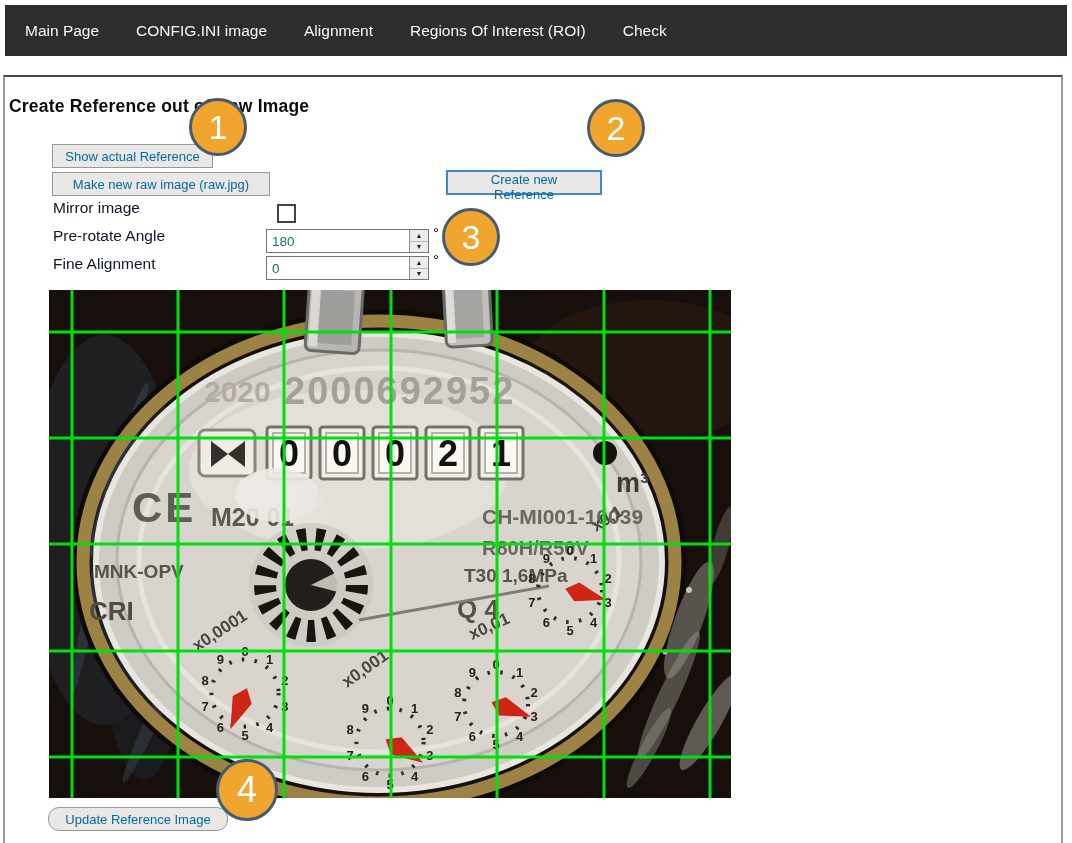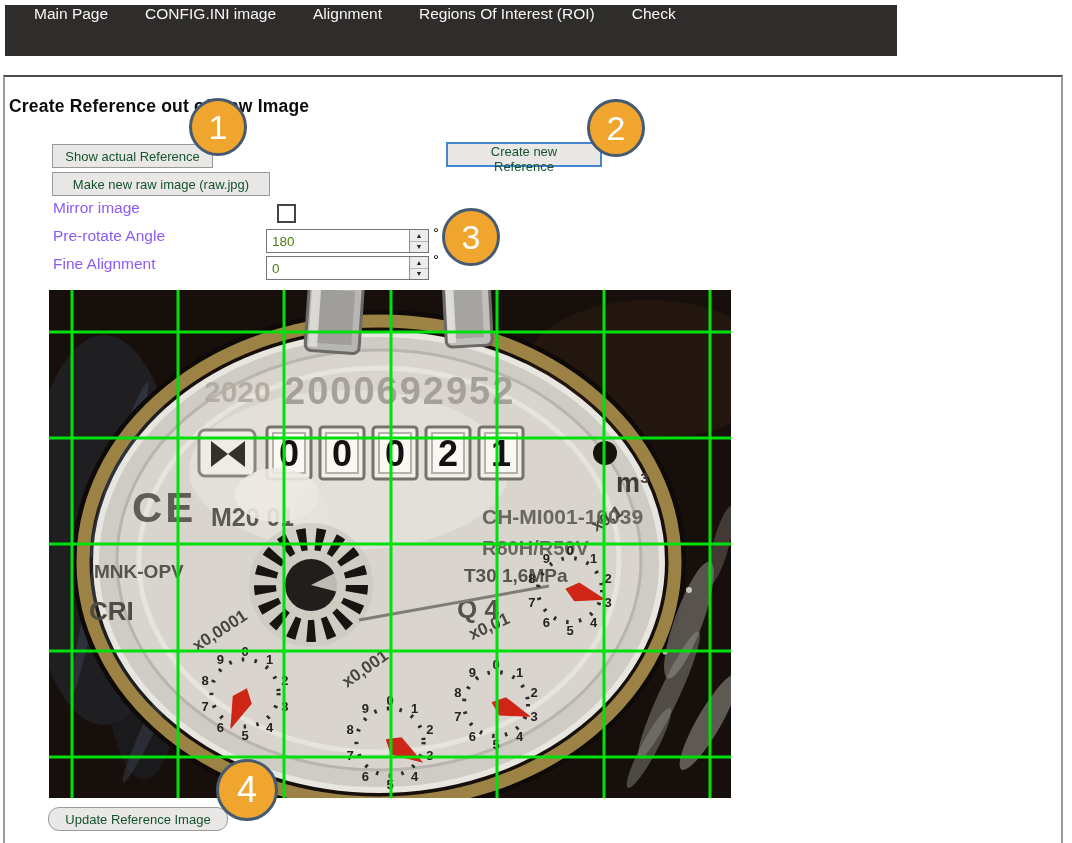--- a/index.html
+++ b/index.html
@@ -1,43 +1,43 @@
 <!DOCTYPE html>
 <html><head>
 <meta charset="utf-8">
 <style>
   html,body{margin:0;padding:0;background:#fff;width:1072px;height:843px;overflow:hidden;
     font-family:"Liberation Sans",sans-serif;}
 
   
-  .topnav{position:absolute;left:5px;top:5px;width:892px;height:51px;background:#2f2d2b;
-    display:flex;padding-left:29px;gap:37px;box-sizing:border-box;}
+  .topnav{position:absolute;left:5px;top:5px;width:1062px;height:51px;background:#2f2d2b;
+    display:flex;align-items:center;padding-left:20px;gap:37px;box-sizing:border-box;}
   .topnav a{color:#f7f6f5;font-size:15.5px;text-decoration:none;white-space:nowrap;cursor:pointer;}
 
   
   .panel{position:absolute;left:3px;top:75px;width:1060px;height:860px;background:#fff;
     border:2px solid #9b9b9b;border-top-color:#4a4a4a;box-sizing:border-box;}
 
   .page-title{position:absolute;left:9px;top:96px;font-size:17.5px;font-weight:bold;color:#0c0c0c;
     letter-spacing:.2px;margin:0;}
 
   .btn{position:absolute;height:24px;background:#e9e8e7;border:1px solid #9a9a9a;
-    font-family:"Liberation Sans",sans-serif;font-size:13px;color:#14532d;box-sizing:border-box;
+    font-family:"Liberation Sans",sans-serif;font-size:13px;color:#0369a1;box-sizing:border-box;
     cursor:pointer;padding:0 12px;}
-  .btn-primary{border:2px solid #4587cf;}
-
-  .form-label{position:absolute;font-size:15.5px;color:#8b5cf6;}
+  .btn-primary{border:2px solid #4587cf;margin-top:28px;}
+
+  .form-label{position:absolute;font-size:15.5px;color:#0f172a;}
 
   .checkbox{position:absolute;left:277px;top:204px;width:19px;height:19px;appearance:none;
     -webkit-appearance:none;border:2px solid #444;background:#fff;margin:0;cursor:pointer;}
 
   .num-wrap{position:absolute;width:163px;height:24px;border:1px solid #757575;background:#fff;
     display:flex;box-sizing:border-box;}
   .num-wrap input{flex:1;min-width:0;border:none;outline:none;font-size:13.5px;padding:0 0 0 5px;
-    font-family:"Liberation Sans",sans-serif;color:#4d7c0f;}
+    font-family:"Liberation Sans",sans-serif;color:#0f766e;}
   .spin{width:18px;display:flex;flex-direction:column;border-left:1px solid #8f8f8f;}
   .spin .sbtn{flex:1;font-size:7px;line-height:1;background:#ececec;border:none;color:#222;
     cursor:pointer;padding:0;}
   .spin .sbtn:first-child{border-bottom:1px solid #b5b5b5;}
   .degree{position:absolute;font-size:15px;color:#000;}
 
   .meter-box{position:absolute;left:49px;top:290px;width:682px;height:366px;}
 
   
   .badge{position:absolute;border-radius:50%;background:#f0a62e;border:3px solid #465a71;

